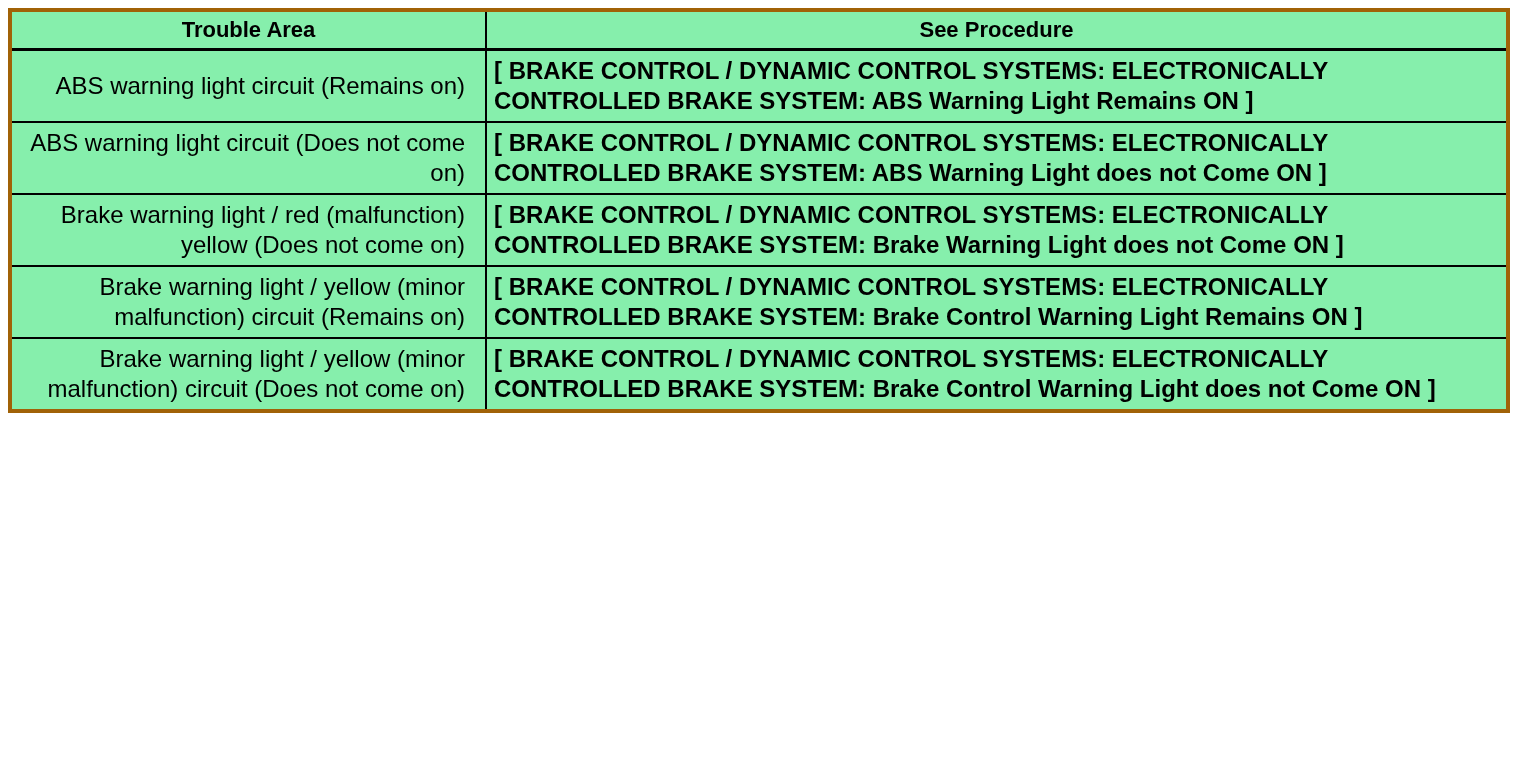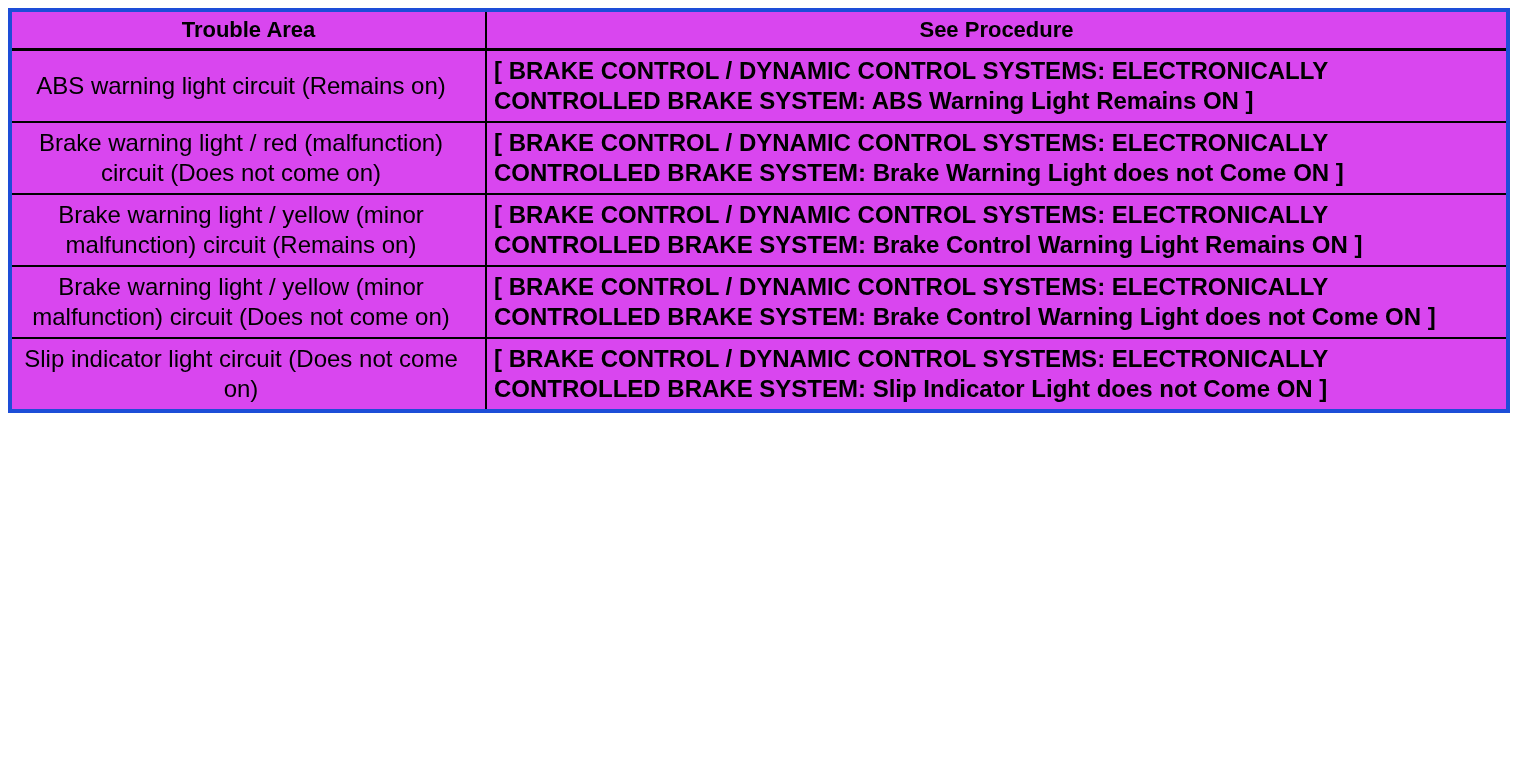--- a/index.html
+++ b/index.html
@@ -13,22 +13,22 @@
     width: 1520px;
     height: 780px;
     background: #ffffff;
     box-sizing: border-box;
     padding: 8px 0 0 8px;
   }
   table.proc-table {
     border-collapse: collapse;
     table-layout: fixed;
     width: 1498px;
-    background: #d946ef;
-    border: 4px solid #1d4ed8;
+    background: #86efac;
+    border: 4px solid #a16207;
   }
   col.c1 { width: 476px; }
   col.c2 { width: 1022px; }
   th {
     border: 2px solid #000000;
     border-bottom: 3px solid #000000;
     font-size: 22px;
     font-weight: bold;
     text-align: center;
     padding: 5px 4px;
@@ -38,21 +38,21 @@
     border: 2px solid #000000;
     vertical-align: middle;
     font-size: 24px;
     line-height: 30px;
     height: 68px;
     box-sizing: content-box;
   }
   td.ta {
     font-weight: normal;
     padding: 1px 20px 1px 5px;
-    text-align: center;
+    text-align: right;
   }
   td.sp {
     font-weight: bold;
     padding: 1px 32px 1px 7px;
     text-align: left;
   }
 </style>
 </head>
 <body>
 
@@ -67,39 +67,39 @@
         <th>Trouble Area</th>
         <th>See Procedure</th>
       </tr>
     </thead>
     <tbody id="table-body">
   <tr>
     <td class="ta">ABS warning light circuit (Remains on)</td>
     <td class="sp">[ BRAKE CONTROL / DYNAMIC CONTROL SYSTEMS: ELECTRONICALLY CONTROLLED BRAKE SYSTEM: ABS Warning Light Remains ON ]</td>
   </tr>
 
+  <tr>
+    <td class="ta">ABS warning light circuit (Does not come on)</td>
+    <td class="sp">[ BRAKE CONTROL / DYNAMIC CONTROL SYSTEMS: ELECTRONICALLY CONTROLLED BRAKE SYSTEM: ABS Warning Light does not Come ON ]</td>
+  </tr>
 
 
   <tr>
-    <td class="ta">Brake warning light / red (malfunction) circuit (Does not come on)</td>
+    <td class="ta">Brake warning light / red (malfunction) yellow (Does not come on)</td>
     <td class="sp">[ BRAKE CONTROL / DYNAMIC CONTROL SYSTEMS: ELECTRONICALLY CONTROLLED BRAKE SYSTEM: Brake Warning Light does not Come ON ]</td>
   </tr>
 
   <tr>
     <td class="ta">Brake warning light / yellow (minor malfunction) circuit (Remains on)</td>
     <td class="sp">[ BRAKE CONTROL / DYNAMIC CONTROL SYSTEMS: ELECTRONICALLY CONTROLLED BRAKE SYSTEM: Brake Control Warning Light Remains ON ]</td>
   </tr>
 
   <tr>
     <td class="ta">Brake warning light / yellow (minor malfunction) circuit (Does not come on)</td>
     <td class="sp">[ BRAKE CONTROL / DYNAMIC CONTROL SYSTEMS: ELECTRONICALLY CONTROLLED BRAKE SYSTEM: Brake Control Warning Light does not Come ON ]</td>
   </tr>
 
 
 
 
-  <tr>
-    <td class="ta">Slip indicator light circuit (Does not come on)</td>
-    <td class="sp">[ BRAKE CONTROL / DYNAMIC CONTROL SYSTEMS: ELECTRONICALLY CONTROLLED BRAKE SYSTEM: Slip Indicator Light does not Come ON ]</td>
-  </tr>
 </tbody>
   </table>
 </div>
 
 </body></html>

